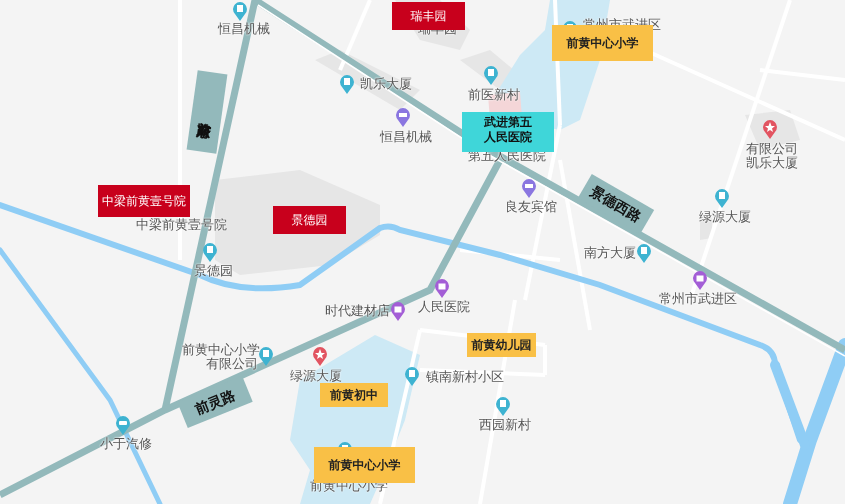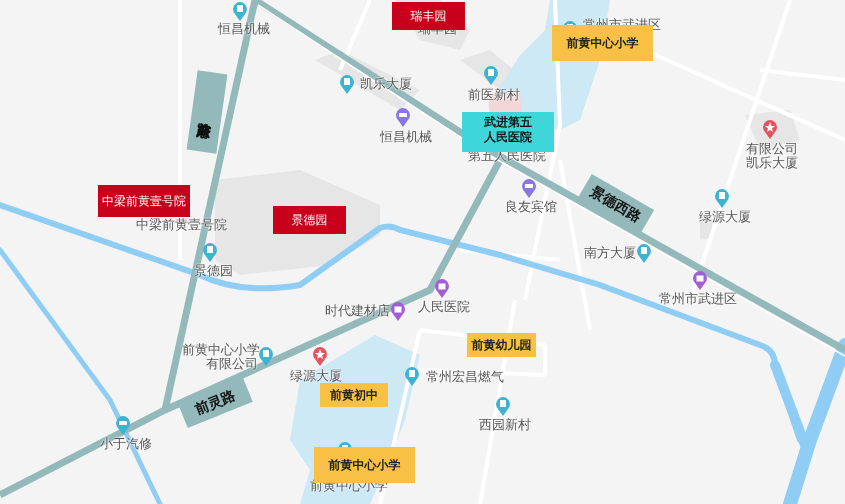--- a/index.html
+++ b/index.html
@@ -175,21 +175,21 @@
   <svg class="pin" style="left:312px;top:346px" viewBox="0 0 16 20">
       <path d="M8 20 L3 13 A7 7 0 1 1 13 13 Z" fill="#e25461"></path>
       <polygon points="8,3 9.5,7 13,7 10,9.5 11,13 8,11 5,13 6,9.5 3,7 6.5,7" fill="#fff"></polygon>
     </svg>
   <span class="poi-label" style="left:290px;top:369px">绿源大厦</span>
 
   <svg class="pin" style="left:404px;top:366px" viewBox="0 0 16 20">
       <path d="M8 20 L3 13 A7 7 0 1 1 13 13 Z" fill="#3eb3d1"></path>
       <rect x="5" y="4" width="6" height="7" fill="#fff"></rect>
     </svg>
-  <span class="poi-label" style="left:426px;top:370px">常州宏昌燃气</span>
+  <span class="poi-label" style="left:426px;top:370px">镇南新村小区</span>
 
   <svg class="pin" style="left:495px;top:396px" viewBox="0 0 16 20">
       <path d="M8 20 L3 13 A7 7 0 1 1 13 13 Z" fill="#3eb3d1"></path>
       <rect x="5" y="4" width="6" height="7" fill="#fff"></rect>
     </svg>
   <span class="poi-label" style="left:479px;top:418px">西园新村</span>
 
   <svg class="pin" style="left:115px;top:415px" viewBox="0 0 16 20">
       <path d="M8 20 L3 13 A7 7 0 1 1 13 13 Z" fill="#3eb3d1"></path>
       <rect x="4" y="6" width="8" height="4" rx="1" fill="#fff"></rect>

